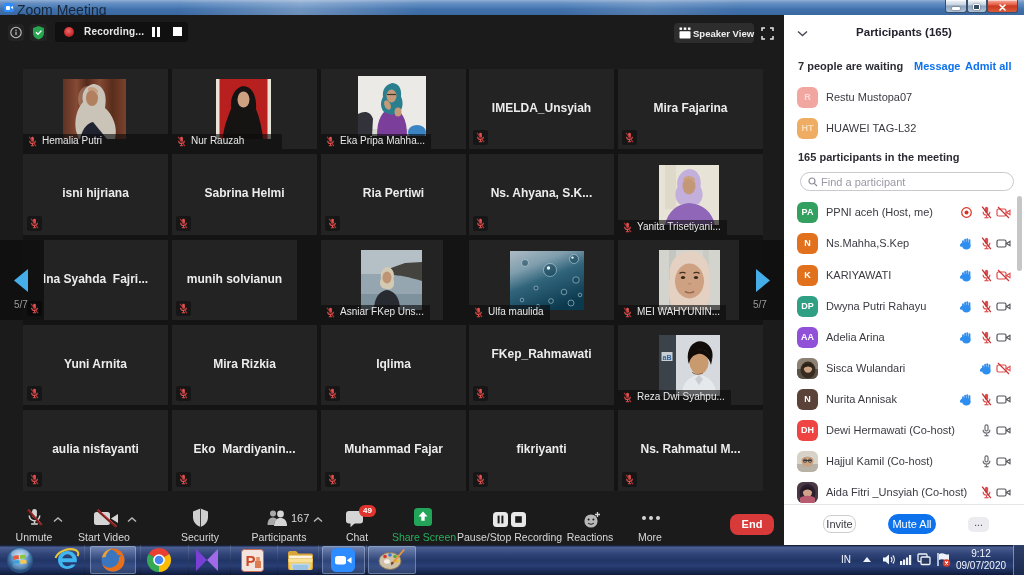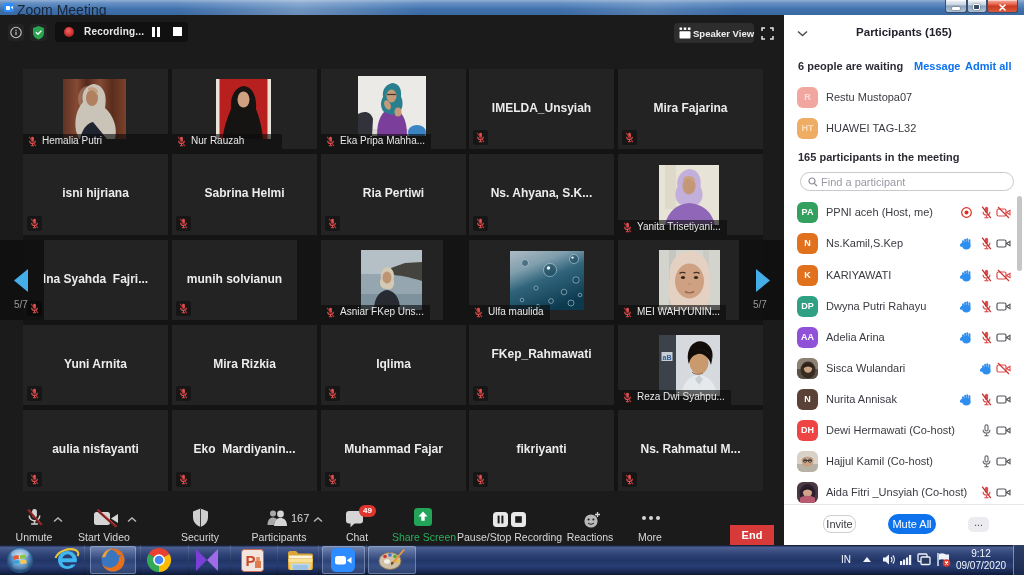--- a/index.html
+++ b/index.html
@@ -602,30 +602,30 @@
           <circle cx="5.6" cy="8.6" r="1" fill="#1b1b1b"></circle>
           <circle cx="10.4" cy="8.6" r="1" fill="#1b1b1b"></circle>
           <path d="M5.2 12 C6.4 13.6 9.6 13.6 10.8 12" fill="none" stroke="#1b1b1b" stroke-width="1.1"></path>
           <path d="M14.5 1 v5 M12 3.5 h5" stroke="#d5d5d5" stroke-width="1.3"></path>
         </svg>
       <div class="blabel" style="left:560px;width:60px;">Reactions</div>
 
       <div class="abs" style="left:642px;top:11px;width:4px;height:4px;border-radius:50%;background:#d5d5d5;box-shadow:7px 0 0 #d5d5d5, 14px 0 0 #d5d5d5;"></div>
       <div class="blabel" style="left:620px;width:60px;">More</div>
 
-      <div class="abs" style="left:730px;top:20px;width:44px;height:21px;background:#d83a3a;border-radius:0;color:#fff;font-size:11px;font-weight:bold;text-align:center;line-height:21px;">End</div>
+      <div class="abs" style="left:730px;top:9px;width:44px;height:21px;background:#d83a3a;border-radius:8px;color:#fff;font-size:11px;font-weight:bold;text-align:center;line-height:21px;">End</div>
     </div>
   </div>
 
   <div id="panel">
     <svg class="abs" style="left:13px;top:15px;" width="11" height="7" viewBox="0 0 11 7">
         <path d="M1 1.5 L5.5 5.5 L10 1.5" fill="none" stroke="#4a4a52" stroke-width="1.4"></path>
       </svg>
     <div class="abs" style="left:0;top:11px;width:240px;text-align:center;font-size:11.5px;font-weight:bold;color:#23232e;">Participants (165)</div>
-    <div class="abs" style="left:14px;top:45px;font-size:11px;font-weight:bold;color:#2c2c35;">6 people are waiting</div>
+    <div class="abs" style="left:14px;top:45px;font-size:11px;font-weight:bold;color:#2c2c35;">7 people are waiting</div>
     <div class="abs blue" style="left:130px;top:45px;font-size:11px;font-weight:bold;">Message</div>
     <div class="abs blue" style="left:181px;top:45px;font-size:11px;font-weight:bold;">Admit all</div>
     <div class="avatar" style="top:72px;background:#f2a6a0;color:#fbdbd8;">R</div>
     <div class="pname" style="top:76px;">Restu Mustopa07</div>
     <div class="avatar" style="top:103px;background:#efad63;color:#f8ddbc;">HT</div>
     <div class="pname" style="top:107px;">HUAWEI TAG-L32</div>
     <div class="abs" style="left:14px;top:136px;font-size:11px;font-weight:bold;color:#2c2c35;">165 participants in the meeting</div>
     <div class="abs" style="left:16px;top:157px;width:214px;height:19px;border:1px solid #c9c9ce;border-radius:9.5px;background:#fff;"></div>
     <svg class="abs" style="left:24px;top:162px;" width="10" height="10" viewBox="0 0 10 10">
         <circle cx="4" cy="4" r="3" fill="none" stroke="#8a8a96" stroke-width="1.2"></circle>
@@ -644,21 +644,21 @@
         <line x1="6" y1="8.6" x2="6" y2="10.4" stroke="#e04b4b" stroke-width="1.1"></line>
         <line x1="4.1" y1="10.8" x2="7.9" y2="10.8" stroke="#e04b4b" stroke-width="1.1"></line>
         <line x1="2" y1="0.6" x2="10" y2="11.2" stroke="#c03030" stroke-width="1.2"></line>
       </svg>
     <svg class="abs" style="left:212px;top:191px;" width="15" height="13" viewBox="0 0 15 13">
         <rect x="1" y="3" width="9" height="7" rx="1.5" fill="none" stroke="#e04b4b" stroke-width="1.2"></rect>
         <path d="M10.5 6.5 L14 4.2 V8.8 Z" fill="none" stroke="#e04b4b" stroke-width="1.1"></path>
         <line x1="2" y1="1" x2="13" y2="12" stroke="#d03535" stroke-width="1.2"></line>
       </svg>
     <div class="avatar" style="top:218px;background:#e2711d;">N</div>
-    <div class="pname" style="top:222px;">Ns.Kamil,S.Kep</div>
+    <div class="pname" style="top:222px;">Ns.Mahha,S.Kep</div>
     <svg class="abs" style="left:176px;top:222px;" width="13" height="13" viewBox="0 0 12 12">
         <g fill="#2e8ef0">
           <rect x="1.9" y="3.1" width="1.7" height="4.5" rx="0.85"></rect>
           <rect x="3.9" y="1.6" width="1.7" height="5" rx="0.85"></rect>
           <rect x="5.9" y="1.2" width="1.7" height="5.4" rx="0.85"></rect>
           <rect x="7.9" y="2" width="1.7" height="5" rx="0.85"></rect>
           <ellipse cx="5.9" cy="8" rx="4" ry="3.6"></ellipse>
           <ellipse cx="1.6" cy="7.2" rx="1.4" ry="2" transform="rotate(35 1.6 7.2)"></ellipse>
         </g>
       </svg>

